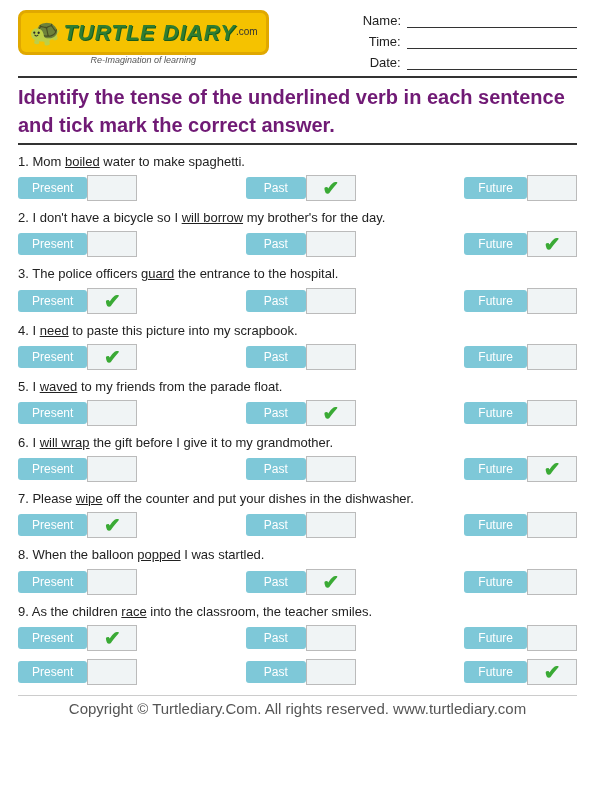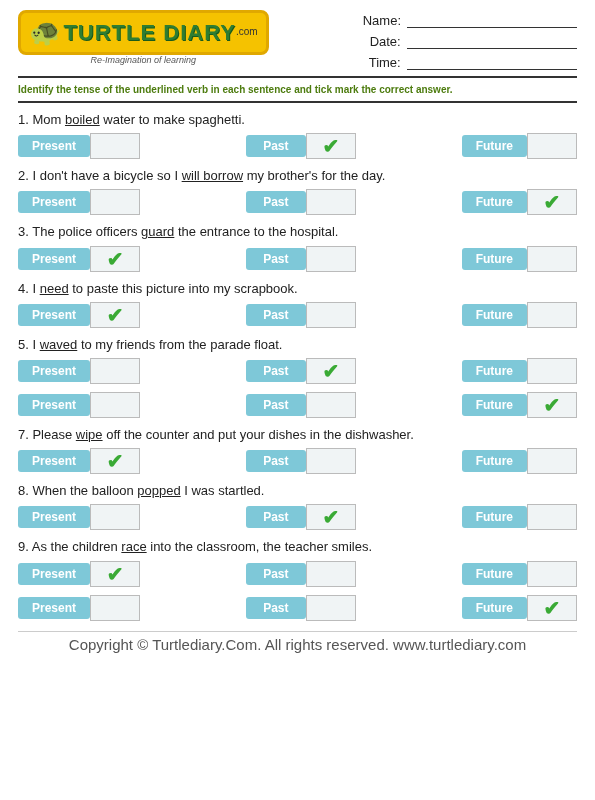--- a/index.html
+++ b/index.html
@@ -33,20 +33,21 @@
       border: 3px solid #e0a800;
       border-radius: 8px;
       padding: 4px 8px;
       display: flex;
       align-items: center;
     }
     .logo-text {
       font-size: 22px;
       font-weight: 900;
       color: #2e7d32;
+      font-style: italic;
       letter-spacing: 1px;
       text-shadow: 1px 1px 0 #1a5c1a;
     }
     .logo-turtle {
       font-size: 26px;
       margin-right: 2px;
     }
     .logo-com {
       font-size: 10px;
       color: #333;
@@ -85,23 +86,23 @@
       outline: none;
       font-size: 13px;
     }
     .title-section {
       border-top: 2px solid #333;
       border-bottom: 2px solid #333;
       padding: 5px 0 4px 0;
       margin-bottom: 8px;
     }
     .title-text {
-      font-size: 10px;
+      font-size: 20px;
       font-weight: bold;
-      color: #4d7c0f;
+      color: #701a75;
       line-height: 1.4;
     }
     .questions {
       display: flex;
       flex-direction: column;
       gap: 6px;
     }
     .question-block {
       margin-bottom: 2px;
     }
@@ -114,21 +115,21 @@
       text-decoration: underline;
     }
     .answer-row {
       display: flex;
       align-items: center;
       gap: 0px;
     }
     .answer-btn {
       background: #7ec8d8;
       color: #fff;
-      font-weight: bold;
+      font-weight: normal;
       font-size: 12px;
       border: none;
       border-radius: 3px;
       padding: 4px 14px;
       cursor: pointer;
       min-width: 60px;
       text-align: center;
     }
     .answer-box {
       width: 50px;
@@ -175,25 +176,25 @@
         <span class="logo-com">.com</span>
       </div>
       <span class="logo-tagline">Re-Imagination of learning</span>
     </div>
     <div class="name-fields">
       <div class="name-row">
         <label>Name:</label>
         <input class="name-line" type="text" style="">
       </div>
       <div class="name-row">
+        <label>Time:</label>
+        <input class="name-line" type="text" style="">
+      </div>
+      <div class="name-row">
         <label>Date:</label>
-        <input class="name-line" type="text" style="">
-      </div>
-      <div class="name-row">
-        <label>Time:</label>
         <input class="name-line" type="text" style="">
       </div>
     </div>
   </div>
 
   <div class="title-section">
     <div class="title-text">Identify the tense of the underlined verb in each sentence and tick mark the correct answer.</div>
   </div>
 
   <div class="questions" id="questions-container">
@@ -306,20 +307,21 @@
             <div class="spacer"></div>
           </div>
           <div style="flex: 1 1 0%;"></div>
           <div class="answer-group">
             <button class="answer-btn">Future</button>
             <div class="answer-box"></div>
           </div>
         </div>
       </div>
       <div class="question-block">
+        <div class="question-text">6. I <u>will wrap</u> the gift before I give it to my grandmother.</div>
         <div class="answer-row">
           <div class="answer-group">
             <button class="answer-btn">Present</button>
             <div class="answer-box"></div>
             <div class="spacer"></div>
           </div>
           <div style="flex: 1 1 0%;"></div>
           <div class="answer-group">
             <button class="answer-btn">Past</button>
             <div class="answer-box"></div>

